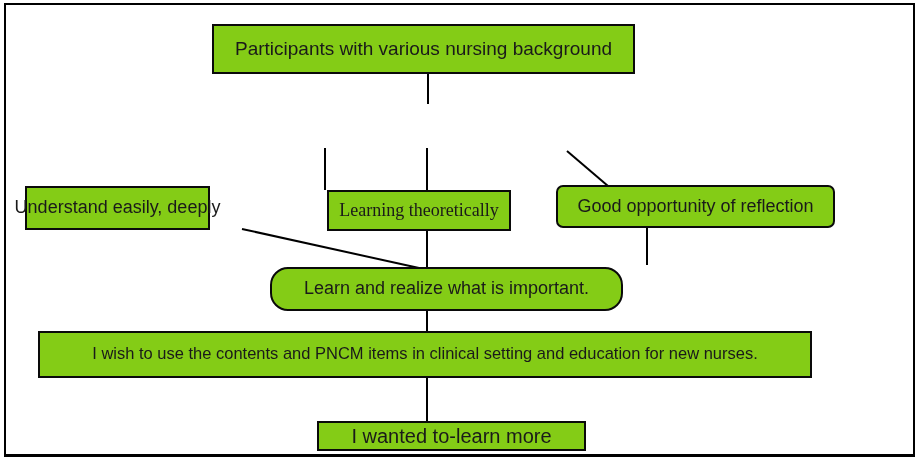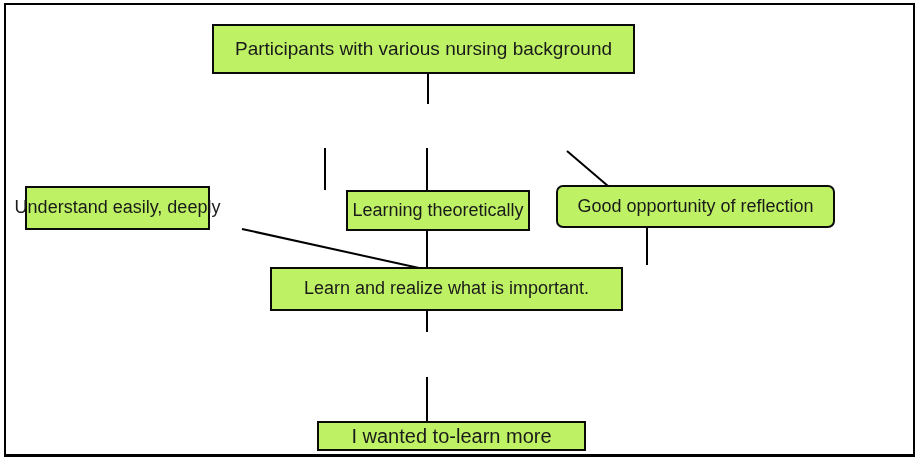--- a/index.html
+++ b/index.html
@@ -35,38 +35,38 @@
     height: 465px;
     z-index: 1;
   }
   .wires line {
     stroke: #000000;
     stroke-width: 2;
   }
   .node {
     position: absolute;
     box-sizing: border-box;
-    background: #bef264;
+    background: #84cc16;
     border: 2px solid #0a0a0a;
     display: flex;
     align-items: center;
     justify-content: center;
     text-align: right;
     white-space: nowrap;
     font-size: 18px;
     line-height: 1.1;
     z-index: 2;
   }
   .node .node-label { display: inline-block; }
   #node-participants { left: 212px; top: 24px;  width: 423px; height: 50px; font-size: 19px; }
   #node-workshop     { left: 243px; top: 103px; width: 355px; height: 45px; font-size: 19px; }
   #node-understand   { left: 25px;  top: 186px; width: 185px; height: 44px; }
-  #node-theoretical  { left: 346px; top: 190px; width: 184px; height: 41px; }
+  #node-theoretical  { left: 327px; top: 190px; width: 184px; height: 41px; font-family: Liberation Serif, serif; }
   #node-reflection   { left: 556px; top: 185px; width: 279px; height: 43px; border-radius: 7px; }
-  #node-realize      { left: 270px; top: 267px; width: 353px; height: 44px; }
+  #node-realize      { left: 270px; top: 267px; width: 353px; height: 44px; border-radius: 18px; }
   #node-wish         { left: 38px;  top: 331px; width: 774px; height: 47px; font-size: 17px; }
   #node-wish .node-label { transform: scaleX(0.97); transform-origin: center; }
   #node-wanted       { left: 298px; top: 421px; width: 269px; height: 30px; font-size: 20px; margin-left: 19px; }
 </style>
 </head>
 <body>
 
 <div class="canvas">
 
   <div class="frame"></div>
@@ -97,18 +97,21 @@
   </div>
 
   <div class="node" id="node-reflection">
     <span class="node-label">Good opportunity of reflection</span>
   </div>
 
   <div class="node" id="node-realize">
     <span class="node-label">Learn and realize what is important.</span>
   </div>
 
+  <div class="node" id="node-wish">
+    <span class="node-label">I wish to use the contents and PNCM items in clinical setting and education for new nurses.</span>
+  </div>
 
   <div class="node" id="node-wanted">
     <span class="node-label">I wanted to-learn more</span>
   </div>
 
 </div>
 
 </body></html>

